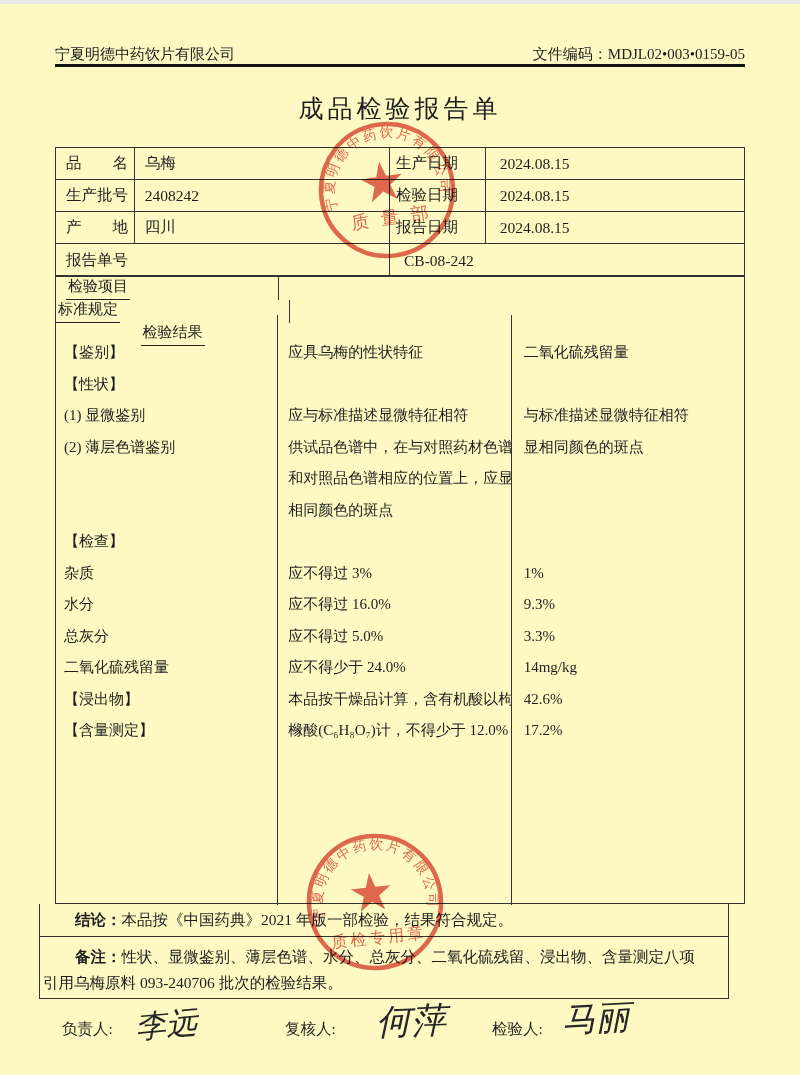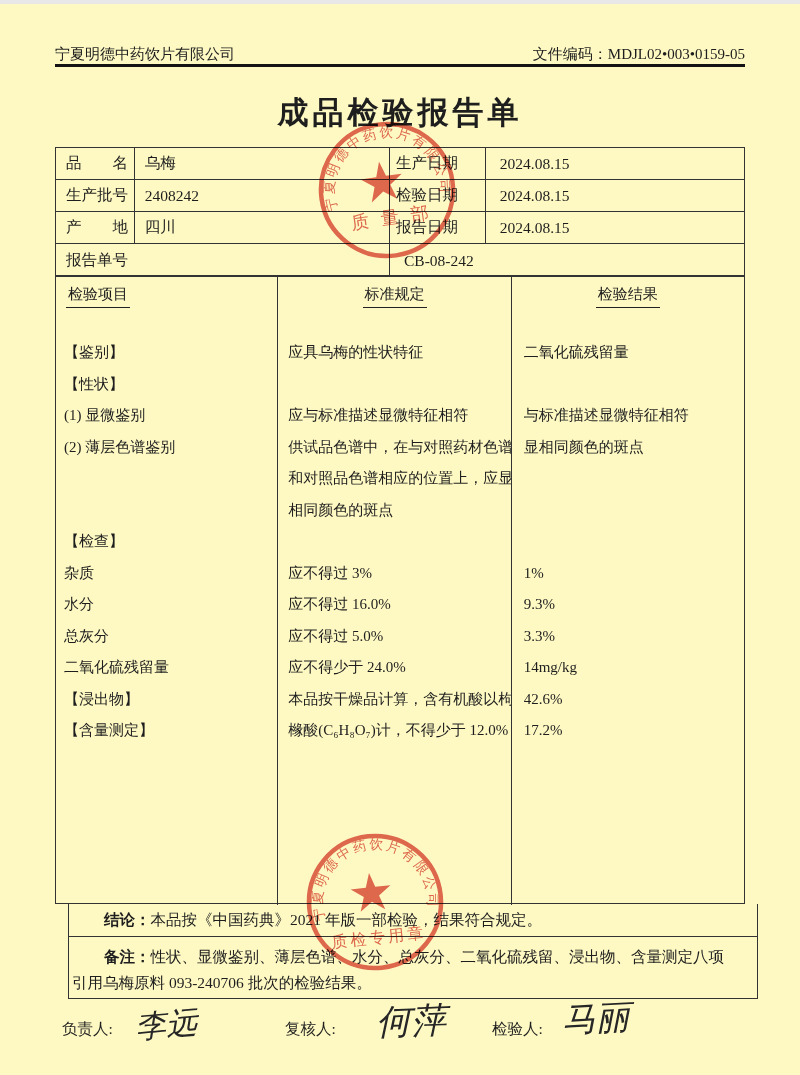--- a/index.html
+++ b/index.html
@@ -8,52 +8,52 @@
     position:relative; width:800px; height:1075px; background:#fef9c3;
     color:#1e1e1e; overflow:hidden; margin:4px auto;
   }
   
   .hdr { position:absolute; left:55px; top:33px; width:690px; height:27px;
          display:flex; justify-content:space-between; align-items:flex-end;
          font-size:15px; }
   .hdr-rule { position:absolute; left:55px; top:60px; width:690px; height:3px; background:#141414; }
   
   .title { position:absolute; left:0; top:88px; width:800px; text-align:center;
-           font-size:31px; font-weight:bold; letter-spacing:4px; }
+           font-size:25px; font-weight:normal; letter-spacing:4px; }
   
   .itable { position:absolute; left:55px; top:143px; width:690px; height:129px;
             border:1.5px solid #333; font-size:15.5px; }
   .irow { display:flex; height:32px; border-bottom:1px solid #333; }
   .irow:last-child { border-bottom:none; }
   .icell { display:flex; align-items:center; padding-left:10px; border-right:1px solid #333; }
   .icell:last-child { border-right:none; }
   .w-label { width:79px; }
   .w-val   { width:256px; }
   .w-dlab  { width:96px; padding-left:6px; }
   .w-dval  { width:259px; padding-left:14px; }
   .w-span2 { width:335px; }
   .w-span2b{ width:355px; padding-left:14px; }
   .jlabel { display:inline-block; width:62px; text-align:justify; text-align-last:justify; }
   
   .mtable { position:absolute; left:55px; top:272px; width:690px; height:628px;
             border:1.5px solid #333; font-size:15px; }
-  .mhead { display:flex; height:38px; }
+  .mhead { display:flex; height:38px;flex-direction:column; }
   .mh { display:flex; align-items:center; border-right:1px solid #333; }
   .mh.c1 { width:223px; padding-left:10px; }
-  .mh.c2 { width:234px; justify-content:center; }
+  .mh.c2 { width:234px; }
   .mh.c3 { width:233px; justify-content:center; border-right:none; }
   .mh span { border-bottom:1px solid #222; padding:0 2px 3px 2px; }
   .mbody { display:flex; height:590px; }
   .mcol { padding-top:22px; border-right:1px solid #333; overflow:hidden; }
   .mcol.c1 { width:223px; padding-left:8px; }
   .mcol.c2 { width:234px; padding-left:10px; }
   .mcol.c3 { width:233px; padding-left:12px; border-right:none; }
   .tline { height:31.5px; line-height:31.5px; white-space:nowrap; }
   
-  .crow { position:absolute; left:68px; width:690px; border:1.5px solid #333; border-top:none;
+  .crow { position:absolute; left:39px; width:690px; border:1.5px solid #333; border-top:none;
           font-size:15.5px; }
   .concl { top:900px; height:33px; display:flex; align-items:center; padding-left:35px; }
   .remark { top:933px; height:62px; padding:7px 8px 0 0; line-height:26px; }
   .remark .rl1 { padding-left:35px; white-space:nowrap; }
   .remark .rl2 { padding-left:3px; white-space:nowrap; }
   .blabel { font-weight:bold; }
   
   .sig-label { position:absolute; font-size:15.5px; top:1015px; }
   .sig { position:absolute; font-size:31px; font-style:italic; color:#262626;
          font-family:"DejaVu Serif","Liberation Serif",serif; white-space:nowrap; }

